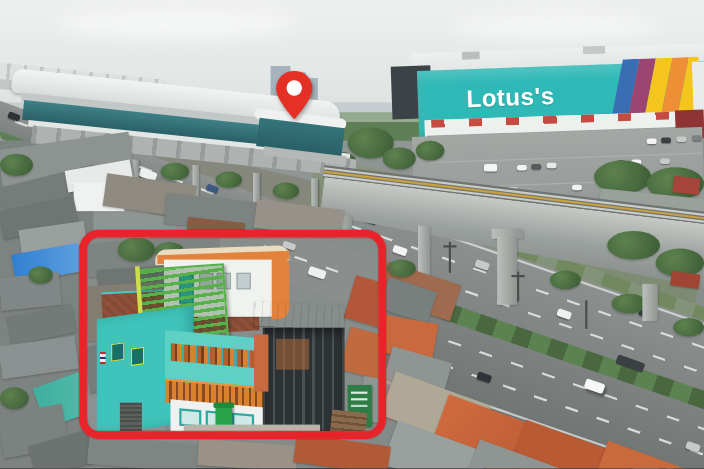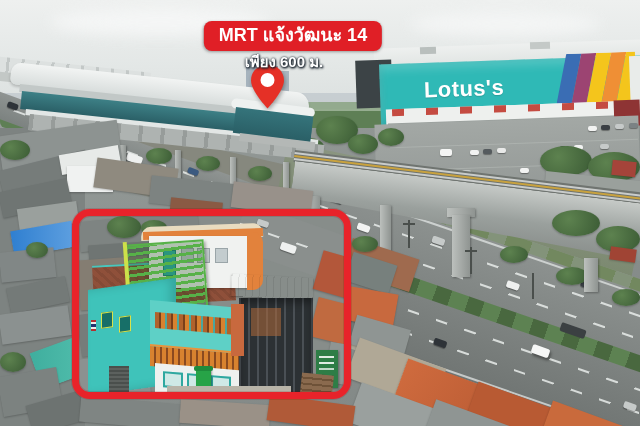--- a/index.html
+++ b/index.html
@@ -287,18 +287,14 @@
     <div class="abs" style="left:88px;top:170px;width:124px;height:10px;background:#b8b4a8;"></div>
   </div>
 
   <div class="highlight" style="border-color: rgb(232, 35, 42);"></div>
 
   <svg style="position:absolute;left:249px;top:63px;z-index:21;filter:drop-shadow(1px 2px 2px rgba(0,0,0,.35));" width="37" height="47" viewBox="0 0 37 47">
     <path d="M18.5 1.5 C9 1.5 2 8.5 2 17.5 C2 28 18.5 45.5 18.5 45.5 C18.5 45.5 35 28 35 17.5 C35 8.5 28 1.5 18.5 1.5 Z" fill="#e53026" style="fill: rgb(229, 48, 38);"></path>
     <circle cx="18.5" cy="17" r="7" fill="#ffffff"></circle>
   </svg>
 
-  <div class="banner" style="background-color: rgb(224, 31, 38);">
-    <span>MRT แจ้งวัฒนะ 14</span>
-  </div>
-  <div class="subtitle">เพียง 600 ม.</div>
 
 </div>
 
 </body></html>

